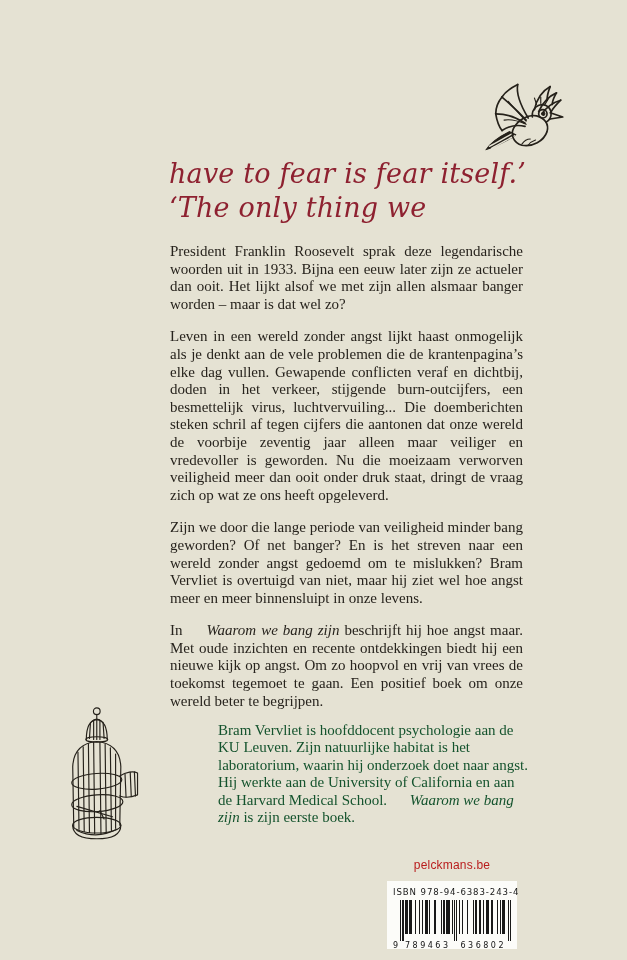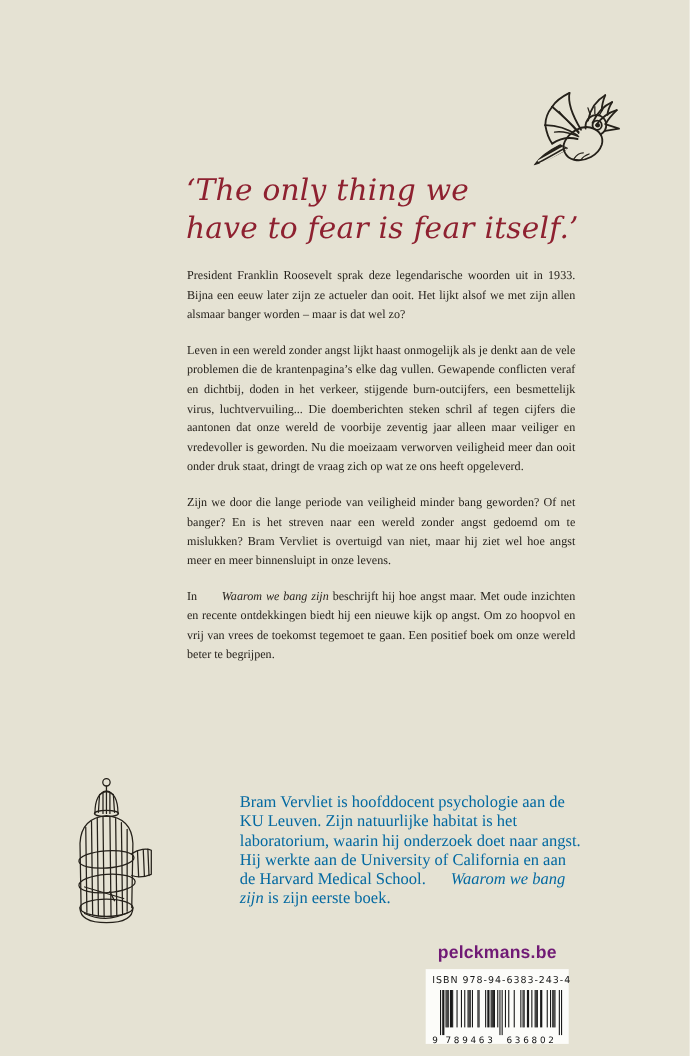--- a/index.html
+++ b/index.html
@@ -19,39 +19,39 @@
     letter-spacing:0.2px;
   }
   .quote span{display:block;}
   
   .body-col{
     position:absolute;left:170px;top:243px;width:353px;
     color:#27231d;
   }
   .body-col p{
     margin:0 0 15px 0;
-    font-size:11px;line-height:17.6px;
+    font-size:15px;line-height:17.6px;
     text-align:justify;
     text-justify:inter-word;
   }
   .body-col p span.it, .bio span.it{font-style:italic;margin-left:19px;}
   
   .bio{
     position:absolute;left:218px;top:707px;width:314px;
     font-size:15px;line-height:17.4px;
   }
   
   .bird{position:absolute;left:482px;top:74px;width:84px;height:88px;}
   .cage{position:absolute;left:64px;top:706px;width:76px;height:138px;}
   
   .publisher{
     position:absolute;left:387px;top:858px;width:130px;
     text-align:center;
     font-family:"Liberation Sans", sans-serif;
-    font-weight:bold;font-size:16px;color:#701a75;
+    font-weight:normal;font-size:12px;color:#b91c1c;
     letter-spacing:0.2px;
   }
   .isbn-box{
     position:absolute;left:387px;top:881px;width:130px;height:68px;
     background:#fcfcf9;
     box-sizing:border-box;
     padding:6px 6px 3px 6px;
   }
   .isbn-label{
     font-family:"DejaVu Sans", sans-serif;
@@ -120,22 +120,22 @@
       <path class="ink-thin" d="M60,29 L63,24"></path>
 
       <circle class="ink" cx="58" cy="38" r="4"></circle>
       <circle class="ink-fill" cx="58.5" cy="38" r="1.5"></circle>
 
       <path class="ink" d="M65,37 L77,41 L65,43"></path>
     </svg>
   </div>
 
   <div class="quote" style="color: rgb(142, 33, 48);">
+    <span>have to fear is fear itself.’</span>
     <span>‘The only thing we</span>
-    <span>have to fear is fear itself.’</span>
   </div>
 
   <div class="body-col">
     <p><span>President Franklin Roosevelt sprak deze legendarische woorden uit in 1933. Bijna een eeuw later zijn ze actueler dan ooit. Het lijkt alsof we met zijn allen alsmaar banger worden – maar is dat wel zo?</span></p>
     <p><span>Leven in een wereld zonder angst lijkt haast onmogelijk als je denkt aan de vele problemen die de krantenpagina’s elke dag vullen. Gewapende conflicten veraf en dichtbij, doden in het verkeer, stijgende burn-outcijfers, een besmettelijk virus, luchtvervuiling... Die doemberichten steken schril af tegen cijfers die aantonen dat onze wereld de voorbije zeventig jaar alleen maar veiliger en vredevoller is geworden. Nu die moeizaam verworven veiligheid meer dan ooit onder druk staat, dringt de vraag zich op wat ze ons heeft opgeleverd.</span></p>
     <p><span>Zijn we door die lange periode van veiligheid minder bang geworden? Of net banger? En is het streven naar een wereld zonder angst gedoemd om te mislukken? Bram Vervliet is overtuigd van niet, maar hij ziet wel hoe angst meer en meer binnensluipt in onze levens.</span></p>
     <p><span>In </span><span class="it">Waarom we bang zijn</span><span> beschrijft hij hoe angst maar. Met oude inzichten en recente ontdekkingen biedt hij een nieuwe kijk op angst. Om zo hoopvol en vrij van vrees de toekomst tegemoet te gaan. Een positief boek om onze wereld beter te begrijpen.</span></p>
   </div>
 
   <div class="cage">
@@ -176,21 +176,21 @@
         <path d="M34,100 L38,108"></path>
 
         <path d="M53,67 C59,63 66,62 70,64 L70,85 C65,87 58,88 53,86"></path>
         <path d="M58,65 L59,87"></path>
         <path d="M63,63.5 L64,86.5"></path>
         <path d="M67,63 L68,86"></path>
       </g>
     </svg>
   </div>
 
-  <p class="bio" style="color: #0369a1;"><span>Bram Vervliet is hoofddocent psychologie aan de KU Leuven. Zijn natuurlijke habitat is het laboratorium, waarin hij onderzoek doet naar angst. Hij werkte aan de University of California en aan de Harvard Medical School. </span><span class="it">Waarom we bang zijn</span><span> is zijn eerste boek.</span></p>
+  <p class="bio" style="color: #14532d;"><span>Bram Vervliet is hoofddocent psychologie aan de KU Leuven. Zijn natuurlijke habitat is het laboratorium, waarin hij onderzoek doet naar angst. Hij werkte aan de University of California en aan de Harvard Medical School. </span><span class="it">Waarom we bang zijn</span><span> is zijn eerste boek.</span></p>
 
   <div class="publisher">pelckmans.be</div>
 
   <div class="isbn-box">
     <div class="isbn-label">ISBN 978-94-6383-243-4</div>
     <div class="barcode">
       <div class="bars" id="bars">
           <div class="mod bar guard"></div>
           <div class="mod guard"></div>
           <div class="mod bar guard"></div>

